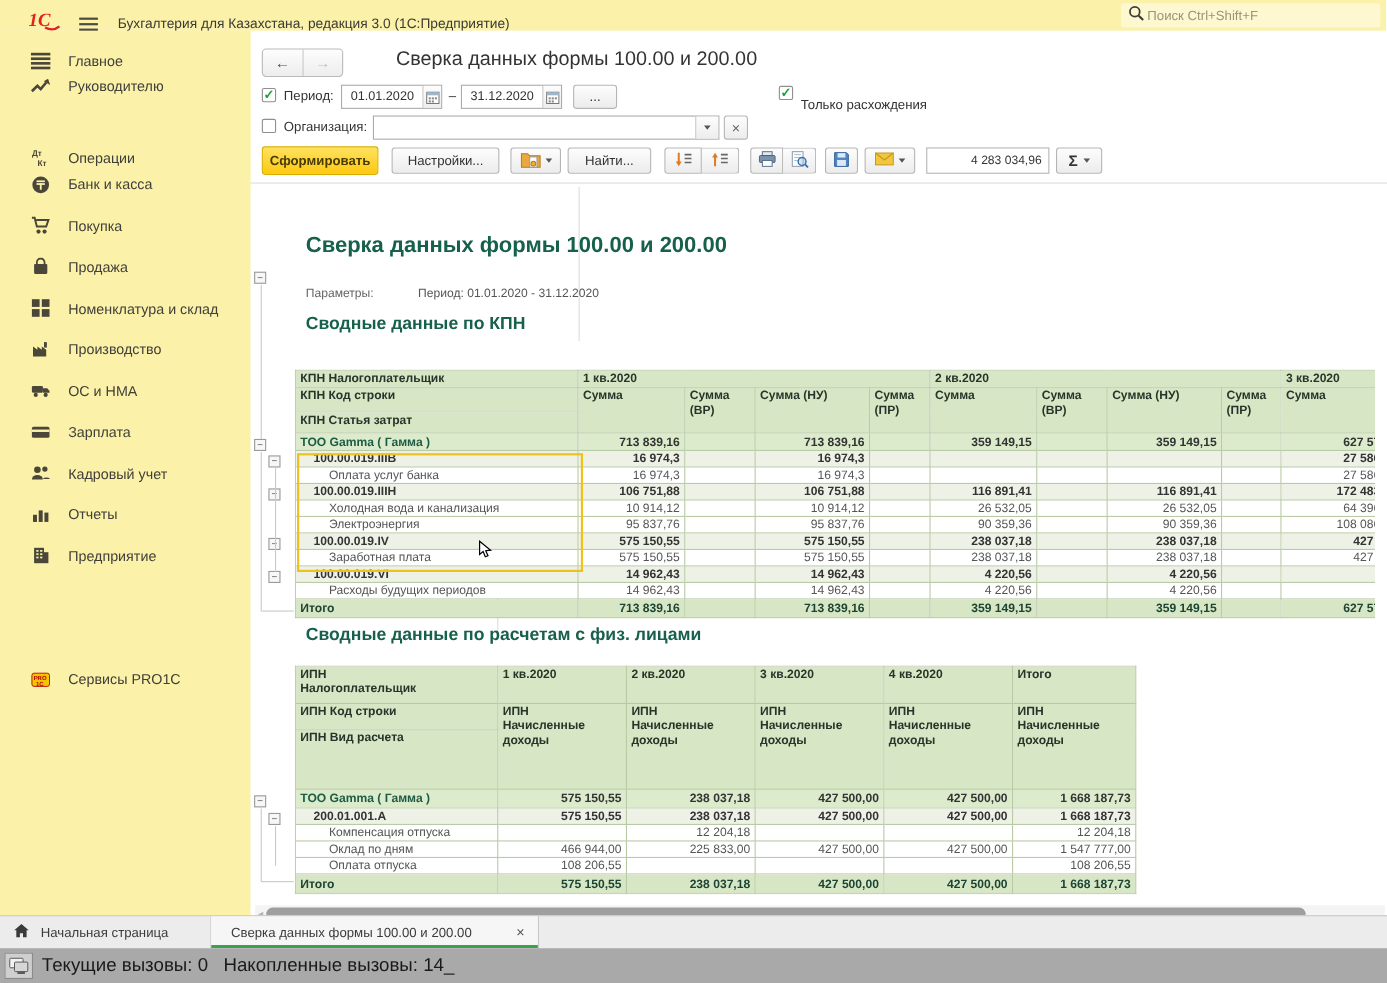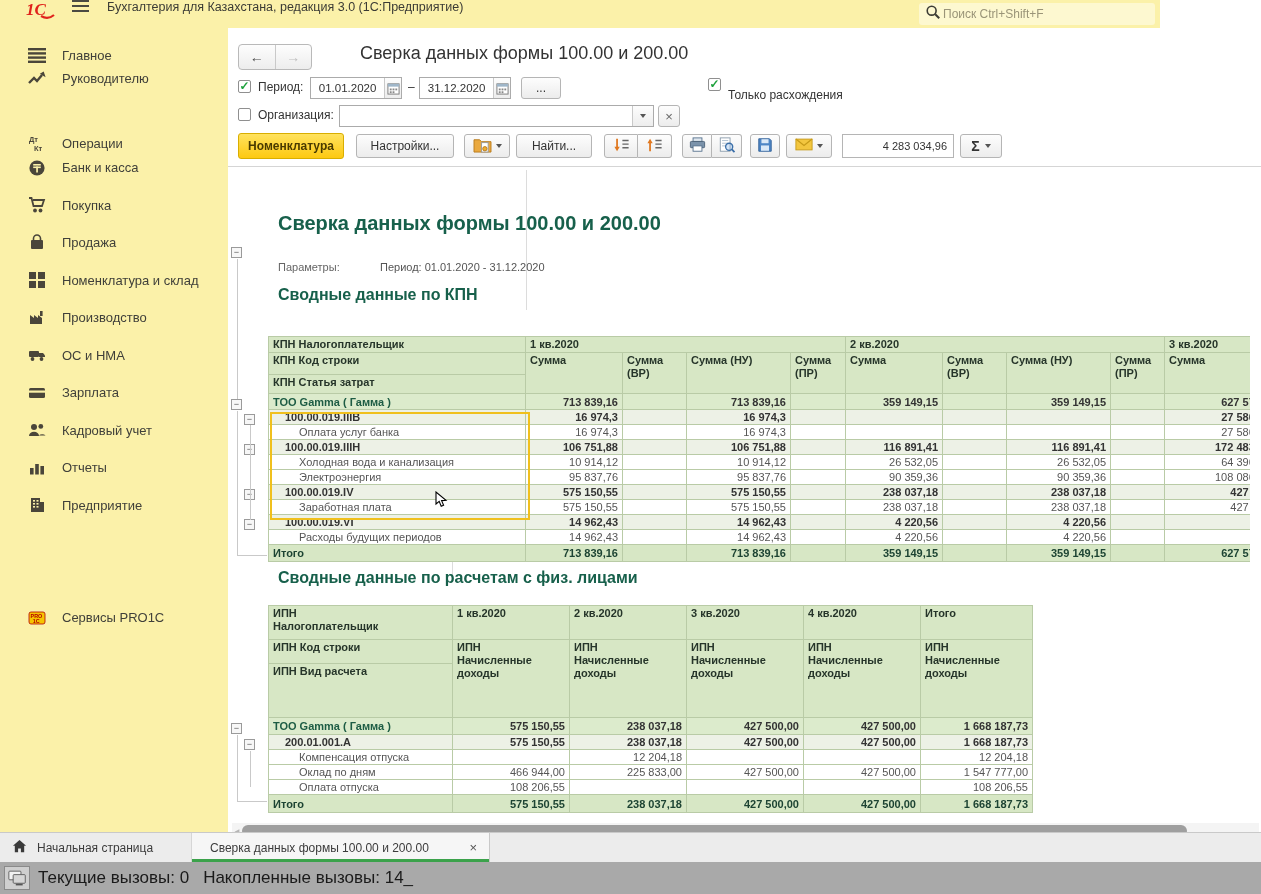--- a/index.html
+++ b/index.html
@@ -1,20 +1,20 @@
 <!DOCTYPE html>
 <html><head>
 <meta charset="utf-8">
 <style>
   html,body{margin:0;padding:0;}
   body{font-family:"Liberation Sans",sans-serif;}
   #app{position:relative;width:1261px;height:894px;background:#fff;overflow:hidden;}
 
   
-  .topbar{position:absolute;left:0;top:0;width:1160px;height:28px;background:#fbf1a9;display:flex;align-items:flex-start;}
+  .topbar{position:absolute;left:0;top:0;width:1260px;height:28px;background:#fbf1a9;display:flex;align-items:flex-end;}
   .logo{margin-left:26px;display:flex;align-items:center;}
   .burger{margin-left:16px;width:17px;display:flex;flex-direction:column;gap:3px;cursor:pointer;}
   .burger i{height:2px;background:#4a4a42;display:block;}
   .win-title{margin-left:18px;font-size:12.5px;color:#3b3b35;}
   .searchbox{position:absolute;right:5px;top:3px;width:236px;height:22px;background:#fdf8d0;border-radius:3px;display:flex;align-items:center;padding-left:6px;box-sizing:border-box;}
   .searchbox input{flex:1;border:none;background:transparent;outline:none;font-size:12px;color:#6b6550;font-family:inherit;}
   .searchbox input::placeholder{color:#9a9478;}
 
   
   .sidebar{position:absolute;left:0;top:28px;width:228px;height:804px;background:#fbf1a9;}
@@ -326,21 +326,21 @@
     <span class="cb" style="position:absolute;left:10px;top:80px;"></span>
     <span class="row-label" style="position:absolute;left:30px;top:80px;">Организация:</span>
     <div class="field" style="position:absolute;left:111px;top:77px;width:315px;">
       <input value="" style="">
       <span class="fld-btn">
           <span class="dd"></span>
         </span>
     </div>
     <button class="btn" style="position:absolute;left:430px;top:77px;width:22px;height:22px;font-size:13px;color:#666;">×</button>
 
-    <button class="btn btn-yellow" style="position:absolute;left:10px;top:105px;width:106px;">Номенклатура</button>
+    <button class="btn btn-yellow" style="position:absolute;left:10px;top:105px;width:106px;">Сформировать</button>
     <button class="btn" style="position:absolute;left:128px;top:106px;width:98px;">Настройки...</button>
     <button class="btn" style="position:absolute;left:236px;top:106px;width:46px;gap:4px;">
         <span><svg width="19" height="17" viewBox="0 0 20 18">
             <path d="M1 4 h6 l2 2 h10 v11 h-18 z" fill="#eaa93f" stroke="#b97b1d"></path>
             <rect x="9" y="7" width="7" height="10" fill="#fff" stroke="#999"></rect>
             <circle cx="12.5" cy="13.5" r="2.3" fill="#f0ad2f" stroke="#b97b1d"></circle>
           </svg></span>
         <span class="dd"></span>
       </button>
     <button class="btn" style="position:absolute;left:288px;top:106px;width:76px;">Найти...</button>

